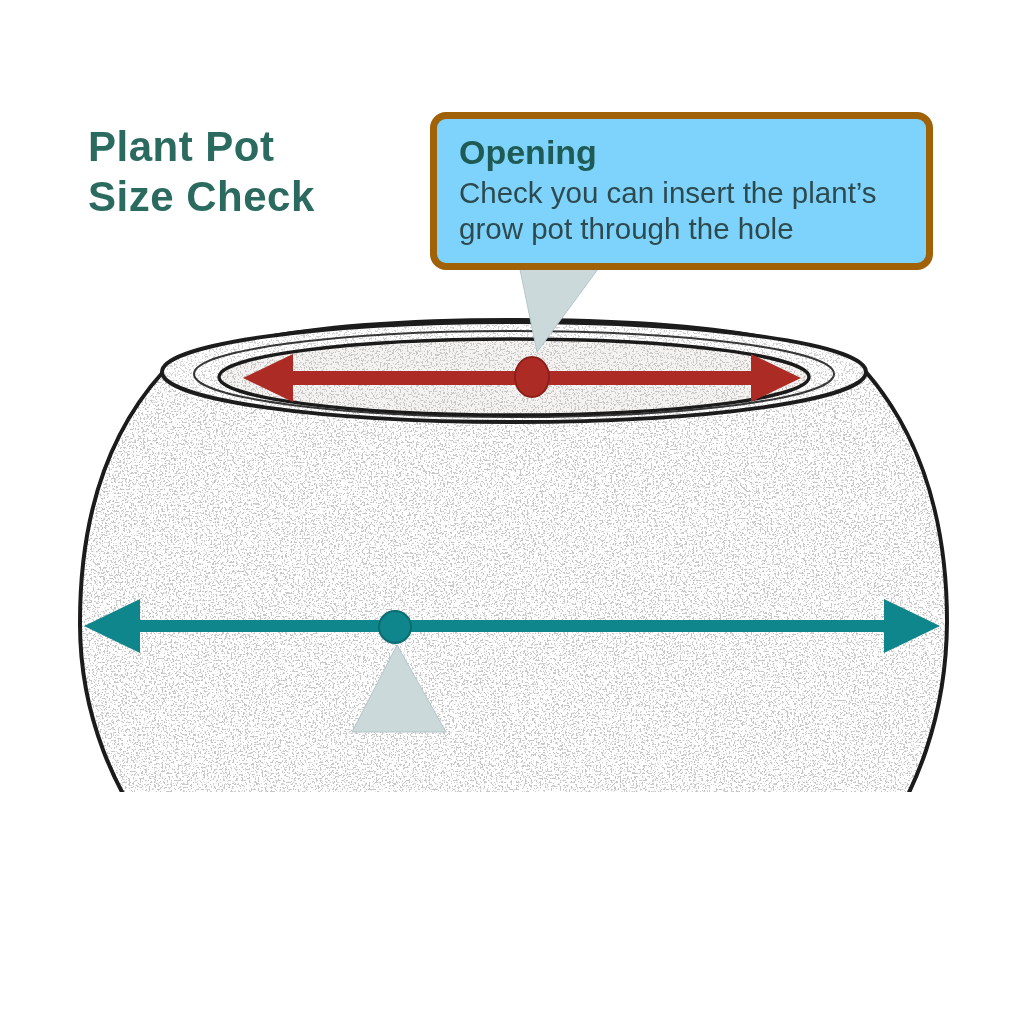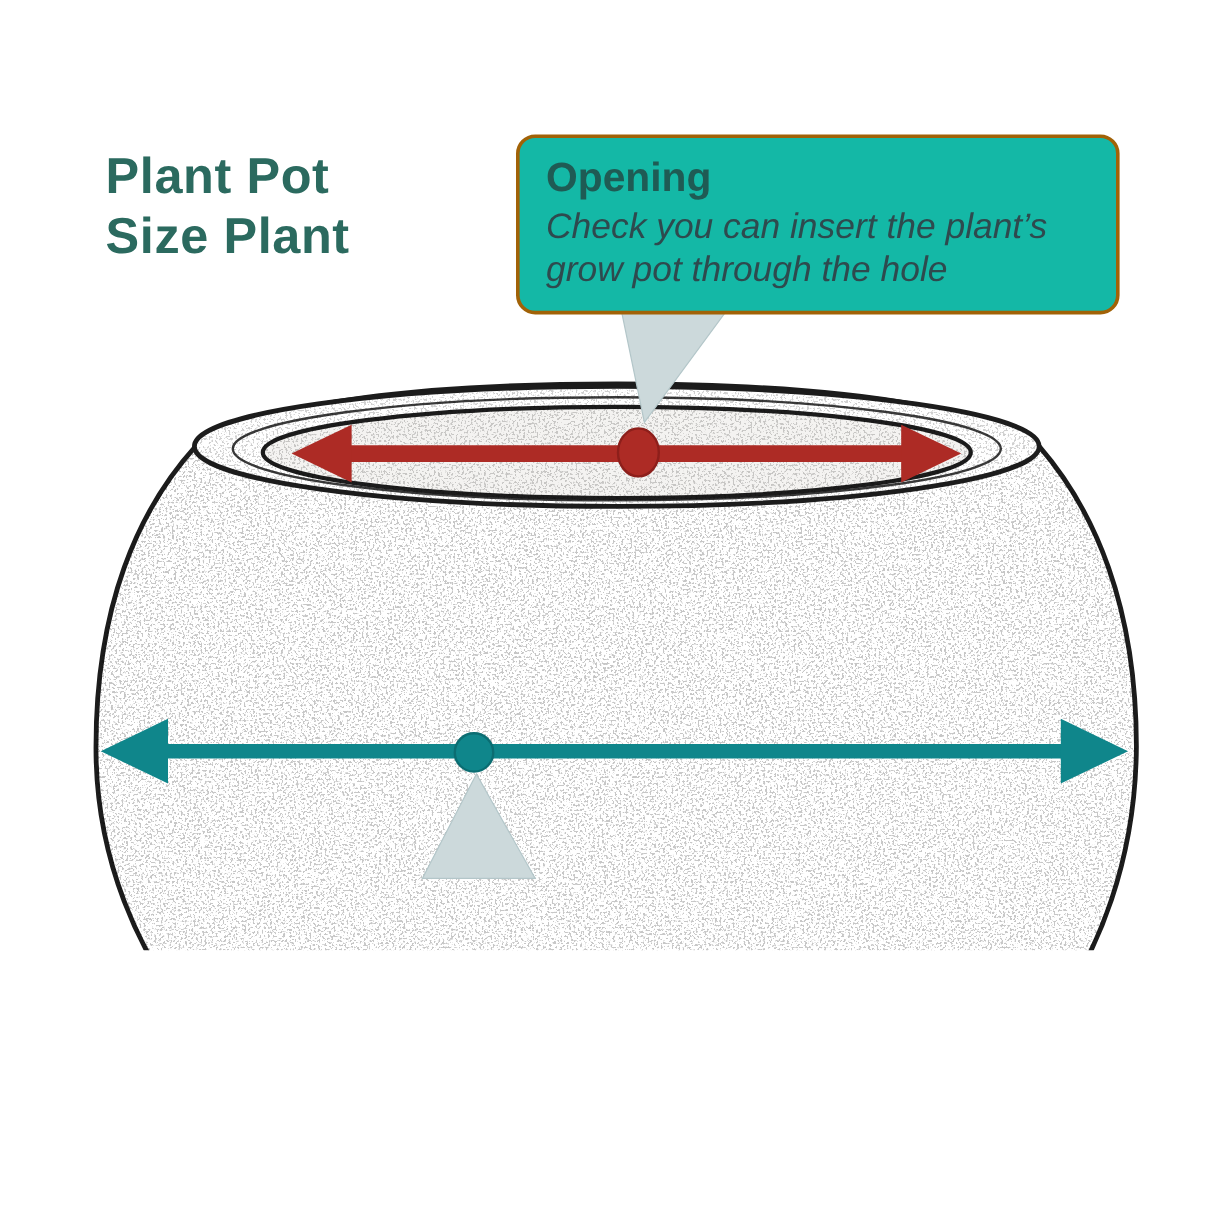--- a/index.html
+++ b/index.html
@@ -27,22 +27,22 @@
     left: 88px;
     top: 122px;
     color: #2b6a5f;
     font-size: 42px;
     font-weight: 700;
     line-height: 1.18;
     letter-spacing: 0.5px;
   }
   .callout {
     position: absolute;
-    background: #14b8a6;
-    border: 3px solid #a16207;
+    background: #7dd3fc;
+    border: 7px solid #a16207;
     border-radius: 16px;
     padding: 14px 22px 16px 22px;
     box-sizing: border-box;
   }
   .callout-opening {
     left: 430px;
     top: 112px;
     width: 503px;
   }
   .callout-external {
@@ -56,21 +56,20 @@
     font-weight: 700;
     line-height: 1.15;
     margin: 0 0 3px 0;
   }
   .callout-body {
     color: #2e4a4e;
     font-size: 29.5px;
     font-weight: 500;
     line-height: 1.22;
     margin: 0;
-    font-style: italic;
   }
 </style>
 </head>
 <body>
 
 <div class="stage">
 
   <svg class="diagram-svg" viewBox="0 0 1024 1024" aria-hidden="true">
     <defs>
       <filter id="speckle" x="-5%" y="-5%" width="110%" height="110%">
@@ -123,21 +122,21 @@
     <g>
       <line x1="112" y1="626" x2="914" y2="626" stroke="#0f868b" stroke-width="12"></line>
       <polygon points="84,626 140,599 140,653" fill="#0f868b"></polygon>
       <polygon points="940,626 884,599 884,653" fill="#0f868b"></polygon>
       <circle cx="395" cy="627" r="16" fill="#0f868b" stroke="#0b6d72" stroke-width="2"></circle>
     </g>
   </svg>
 
   <div class="page-title">
     <div>Plant Pot</div>
-    <div>Size Plant</div>
+    <div>Size Check</div>
   </div>
 
   <div class="callout callout-opening">
     <p class="callout-heading">Opening</p>
     <p class="callout-body">Check you can insert the plant’s grow pot through the hole</p>
   </div>
 
 
 </div>
 

